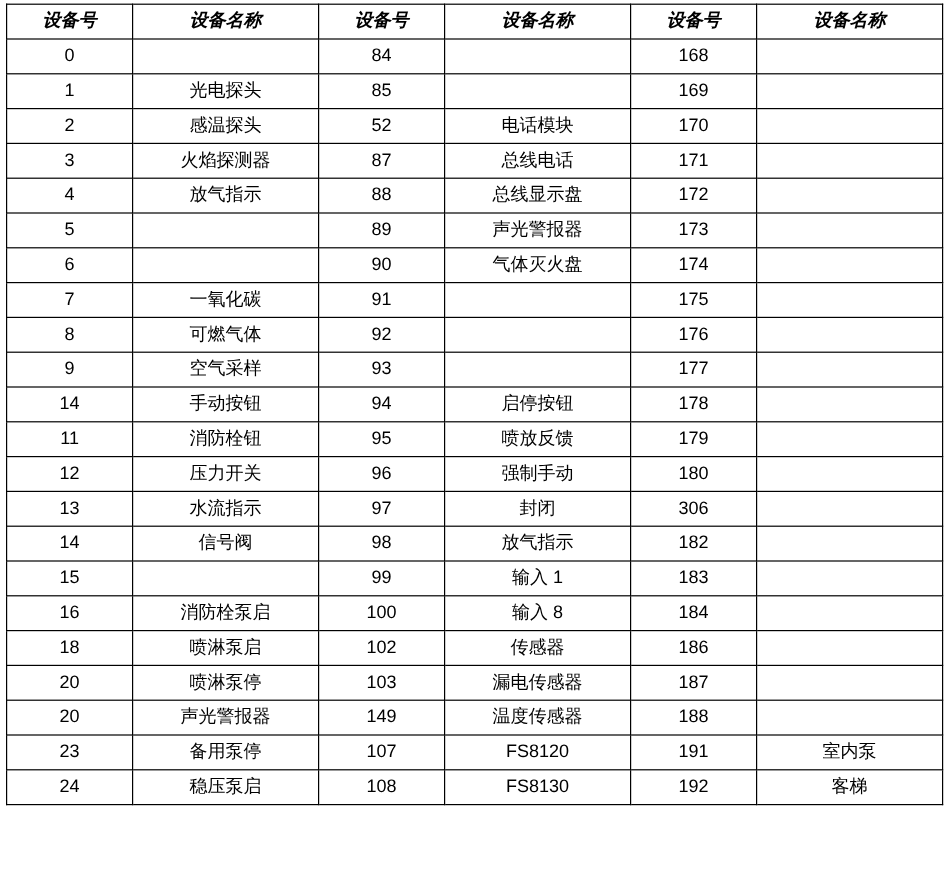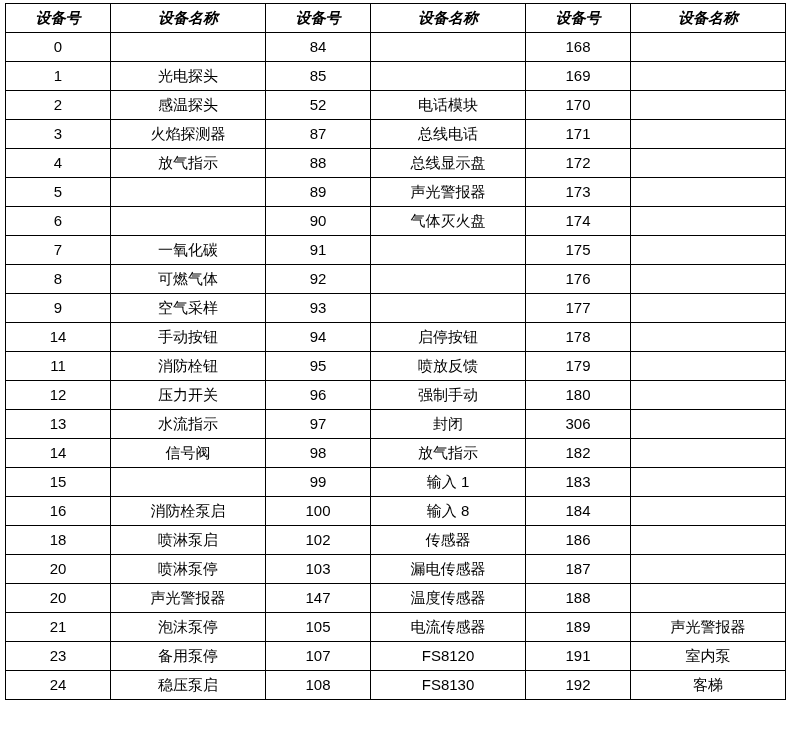--- a/index.html
+++ b/index.html
@@ -222,32 +222,24 @@
           <td>20</td>
           <td class="name-cell">喷淋泵停</td>
           <td>103</td>
           <td class="name-cell">漏电传感器</td>
           <td>187</td>
           <td class="name-cell"></td>
         </tr>
         <tr>
           <td>20</td>
           <td class="name-cell">声光警报器</td>
-          <td>147</td>
+          <td>149</td>
           <td class="name-cell">温度传感器</td>
           <td>188</td>
           <td class="name-cell"></td>
-        </tr>
-        <tr>
-          <td>21</td>
-          <td class="name-cell">泡沫泵停</td>
-          <td>105</td>
-          <td class="name-cell">电流传感器</td>
-          <td>189</td>
-          <td class="name-cell">声光警报器</td>
         </tr>
         <tr>
           <td>23</td>
           <td class="name-cell">备用泵停</td>
           <td>107</td>
           <td class="name-cell">FS8120</td>
           <td>191</td>
           <td class="name-cell">室内泵</td>
         </tr>
         <tr>

